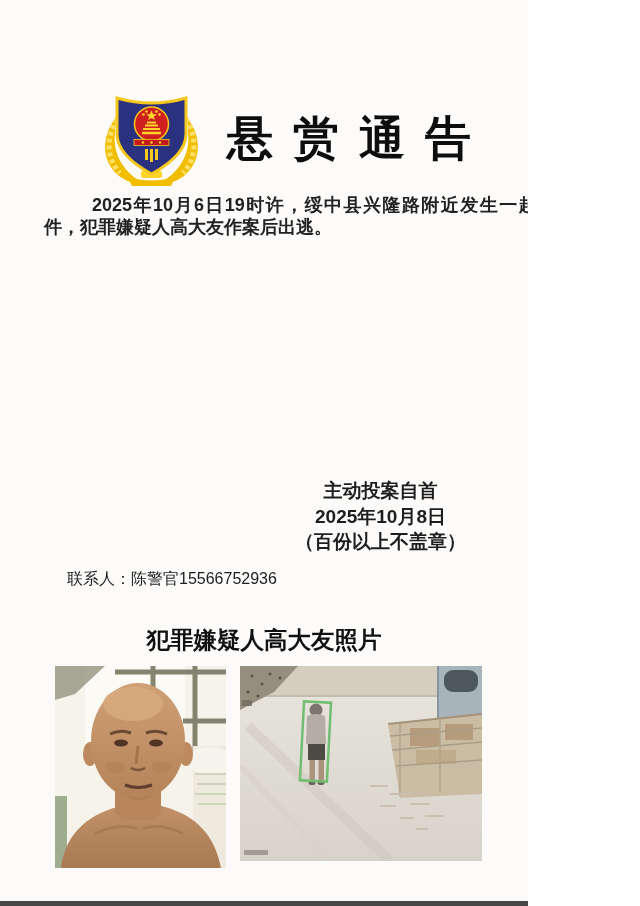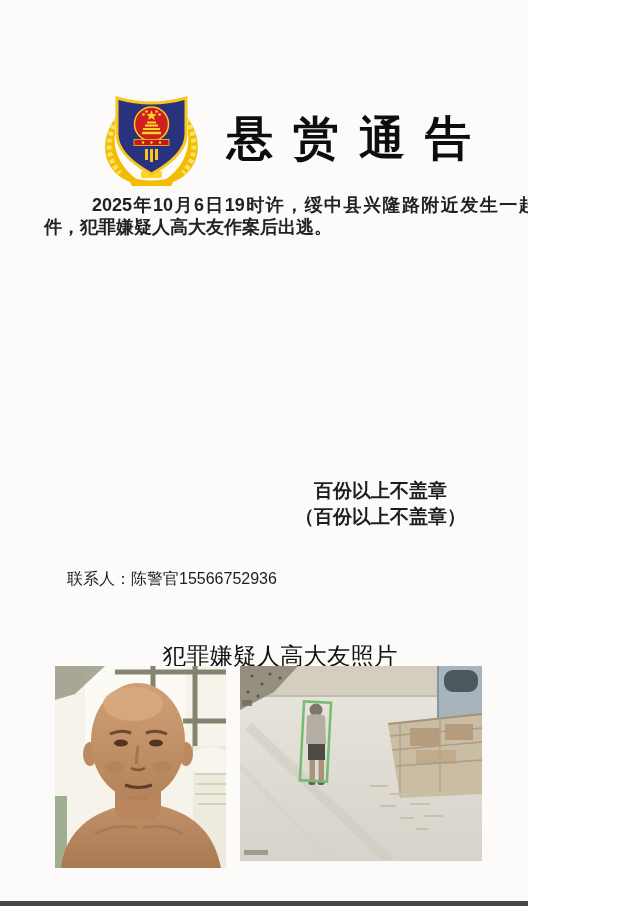--- a/index.html
+++ b/index.html
@@ -26,21 +26,21 @@
     position:absolute; top:478px; right:62px;
     text-align:center; font-size:19px; line-height:25.5px; font-weight:600;
   }
   .contacts {
     position:absolute; top:566px; left:67px;
     font-size:16px; line-height:25px; font-weight:400;
   }
   .contact-indent { padding-left:63px; }
   .caption {
     position:absolute; top:624px; left:0; width:100%;
-    text-align:center; font-size:23.5px; font-weight:400; margin:16px; color:#111;
+    text-align:center; font-size:23.5px; font-weight:700; margin:0; color:#111;
   }
   .photos {
     position:absolute; top:666px; left:0; width:100%;
     display:flex; justify-content:center; align-items:flex-start;
     gap:14px; padding-left:9px; box-sizing:border-box;
   }
   .photo { display:block; }
   .bottom-bar {
     position:absolute; bottom:0; left:0; width:100%; height:5px; background:#474747;
   }
@@ -84,21 +84,22 @@
       </g>
     </svg>
     <h1 class="title">悬赏通告</h1>
   </div>
 
   <div class="body-text">
     <p>2025年10月6日19时许，绥中县兴隆路附近发生一起刑事案件，犯罪嫌疑人高大友作案后出逃。</p>
   </div>
 
   <div class="signature">
-    <div>百份以上不盖章</div>
+    <div>主动投案自首</div>
+    <div>2025年10月8日</div>
     <div>（百份以上不盖章）</div>
   </div>
 
   <div class="contacts">
     <div><span>联系人：</span><span>陈警官15566752936</span></div>
   </div>
 
   <h2 class="caption">犯罪嫌疑人高大友照片</h2>
 
   <div class="photos">

